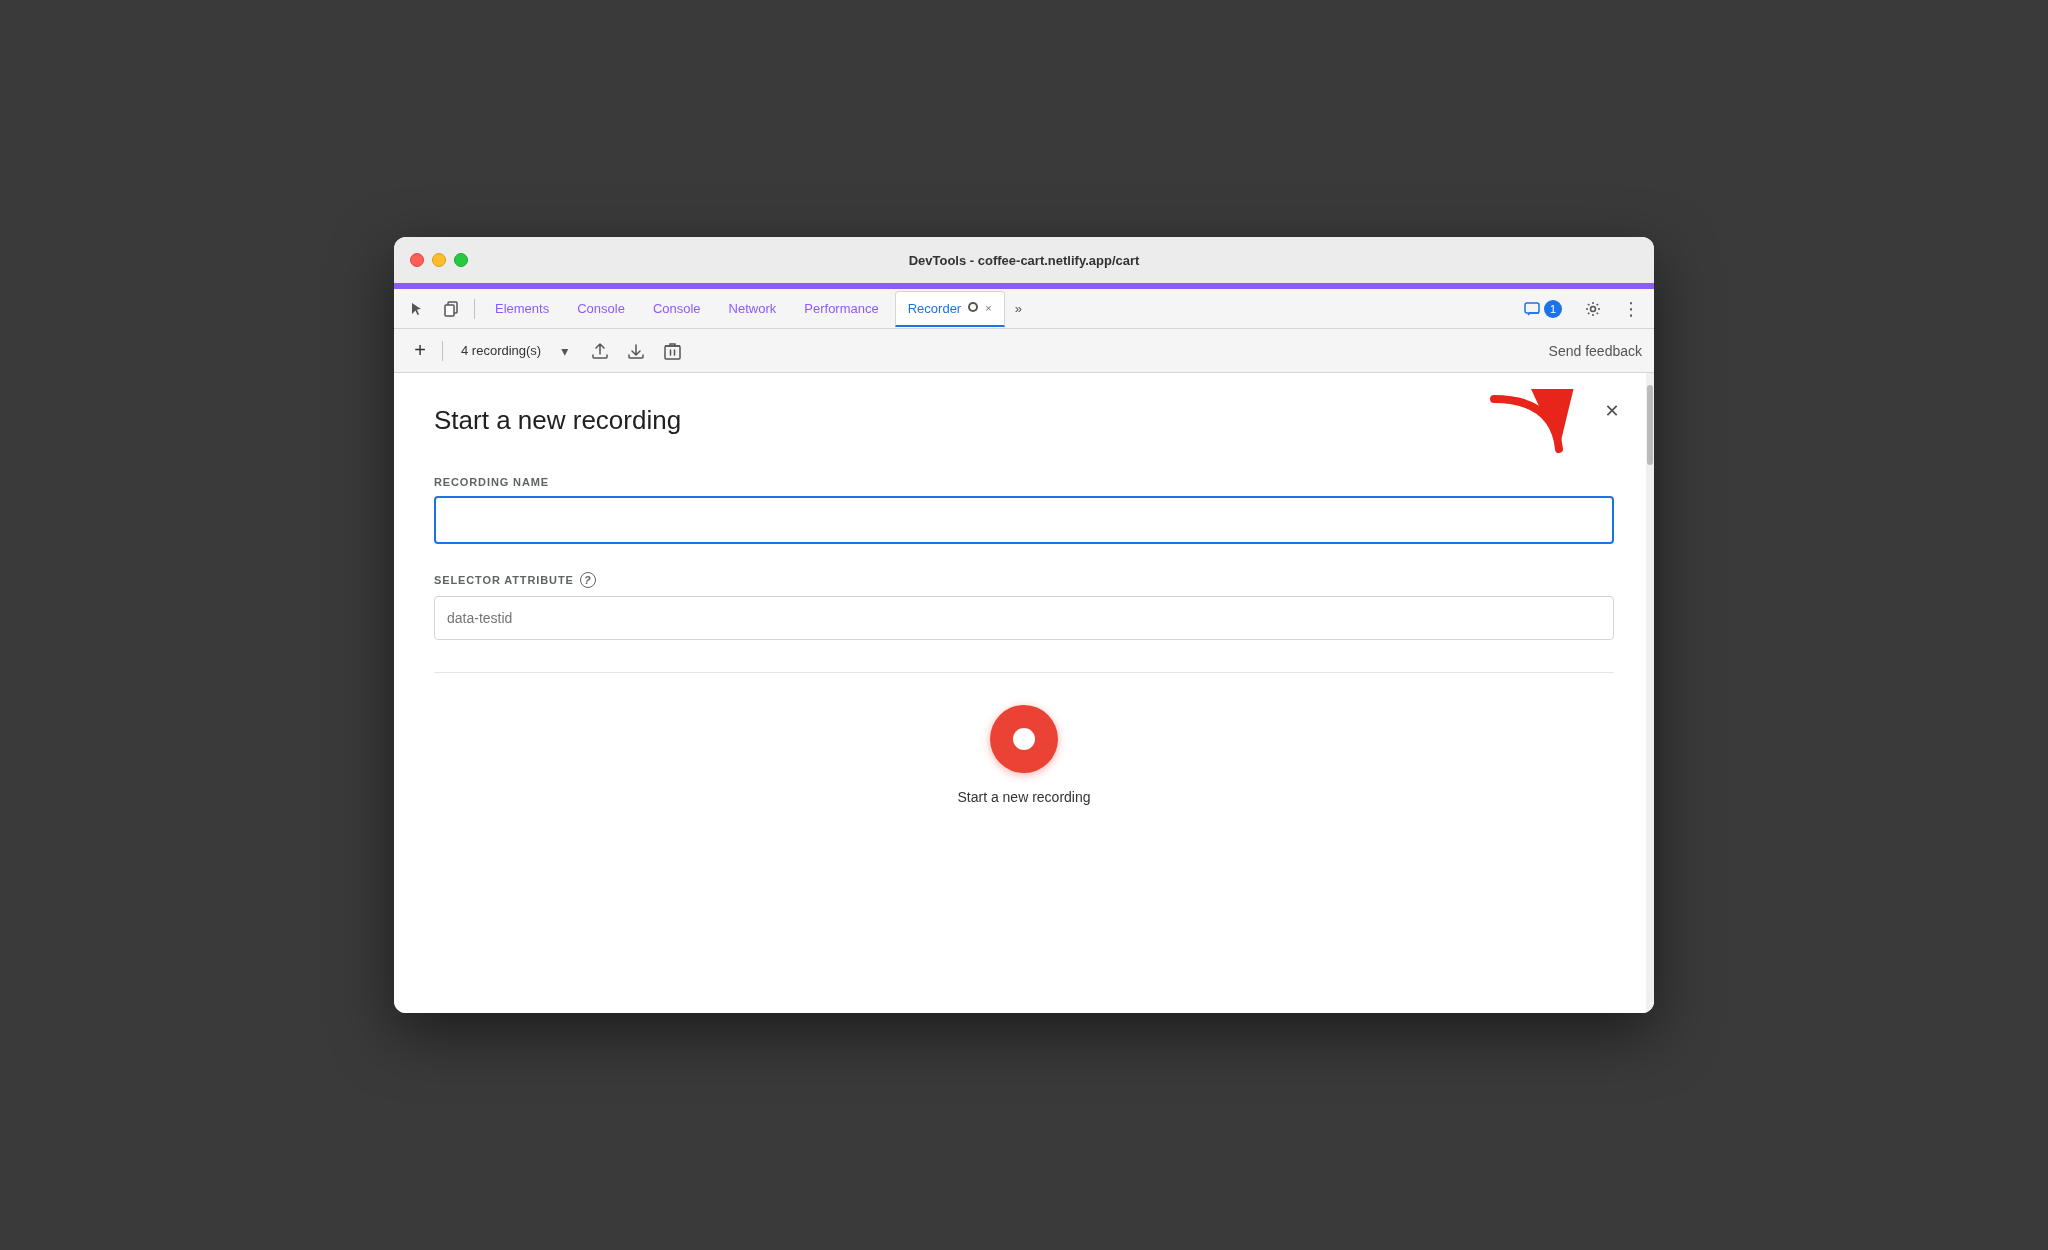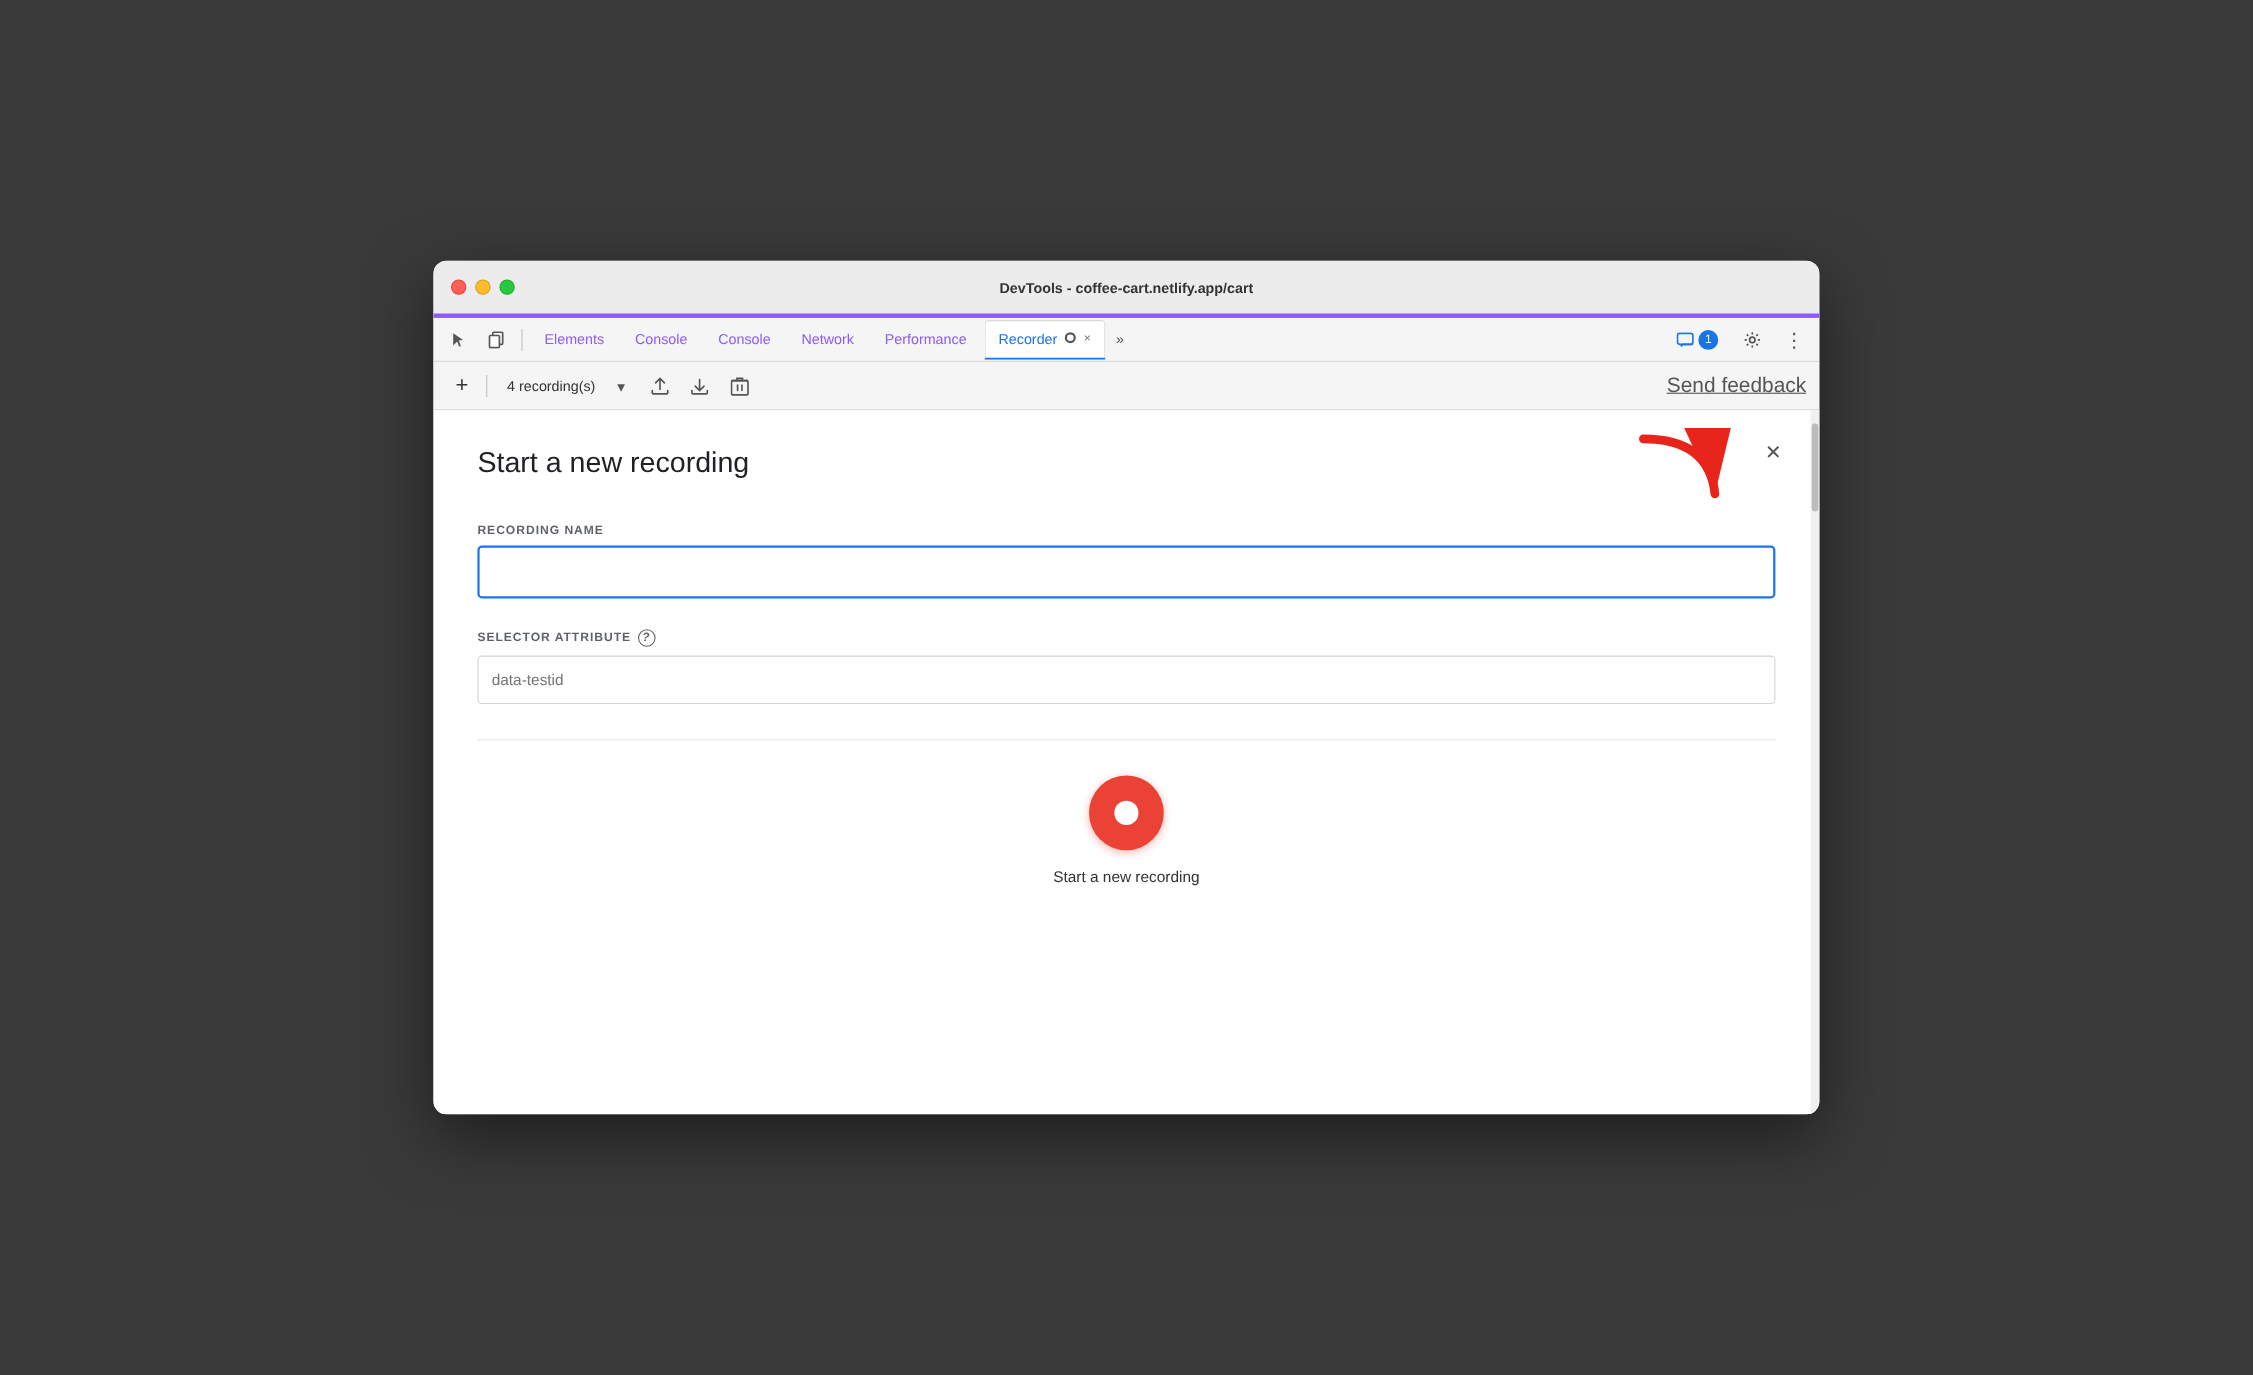--- a/index.html
+++ b/index.html
@@ -23,21 +23,21 @@
     }
 
     
     .title-bar {
       background: #ececec;
       height: 52px;
       display: flex;
       align-items: center;
       justify-content: center;
       position: relative;
-      border-bottom: 4px solid #8b5cf6;
+      border-bottom: 6px solid #8b5cf6;
     }
 
     .traffic-lights {
       position: absolute;
       left: 16px;
       display: flex;
       gap: 8px;
       align-items: center;
     }
 
@@ -187,24 +187,23 @@
       gap: 20px;
       padding: 4px 10px;
       border-radius: 4px;
       cursor: pointer;
       font-size: 13px;
       color: #333;
     }
 
     .send-feedback-link {
       margin-left: auto;
-      font-size: 19px;
+      font-size: 14px;
       color: #555;
       cursor: pointer;
-      text-decoration: underline;
     }
 
     
     .main-content {
       background: #ffffff;
       padding: 32px 40px;
       position: relative;
       min-height: 640px;
     }
 

